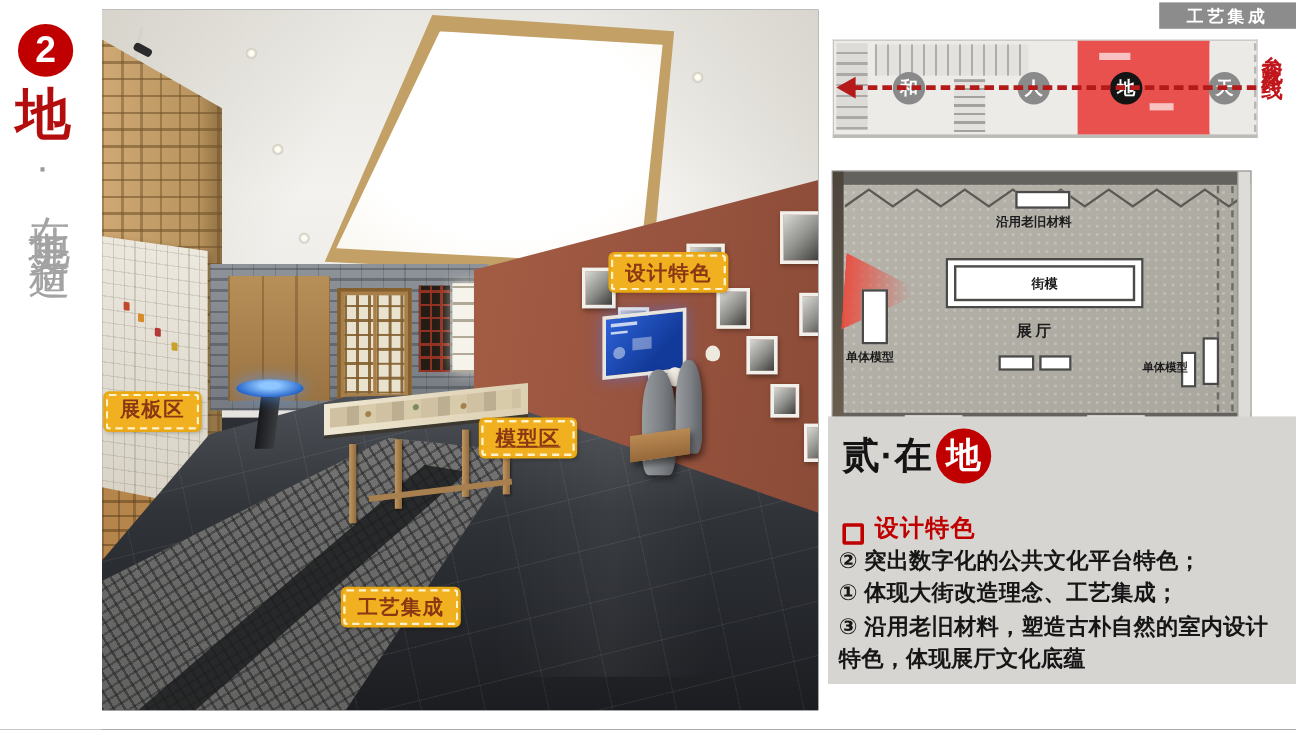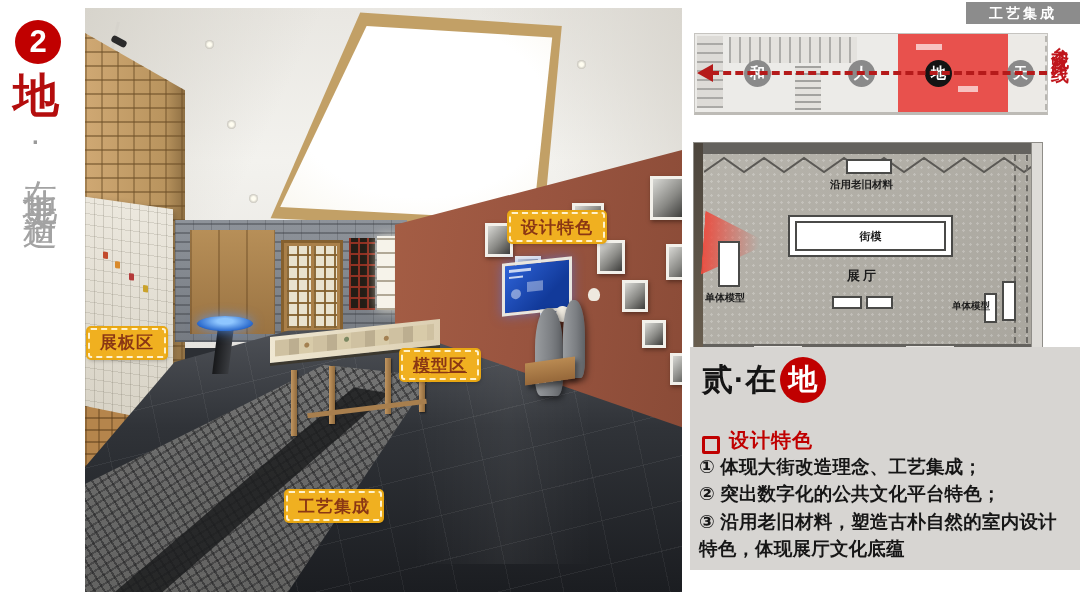--- a/index.html
+++ b/index.html
@@ -326,17 +326,17 @@
 <div class="abs text-panel">
   <div class="abs panel-title">
     <span>贰·在</span>
     <span class="title-circle">地</span>
   </div>
   <div class="abs section-row">
     <span class="section-square"></span>
     <span class="section-title">设计特色</span>
   </div>
   <div class="abs panel-items">
+    <div>② 突出数字化的公共文化平台特色；</div>
     <div>① 体现大街改造理念、工艺集成；</div>
-    <div>② 突出数字化的公共文化平台特色；</div>
     <div>③ 沿用老旧材料，塑造古朴自然的室内设计特色，体现展厅文化底蕴</div>
   </div>
 </div>
 
 </body></html>

